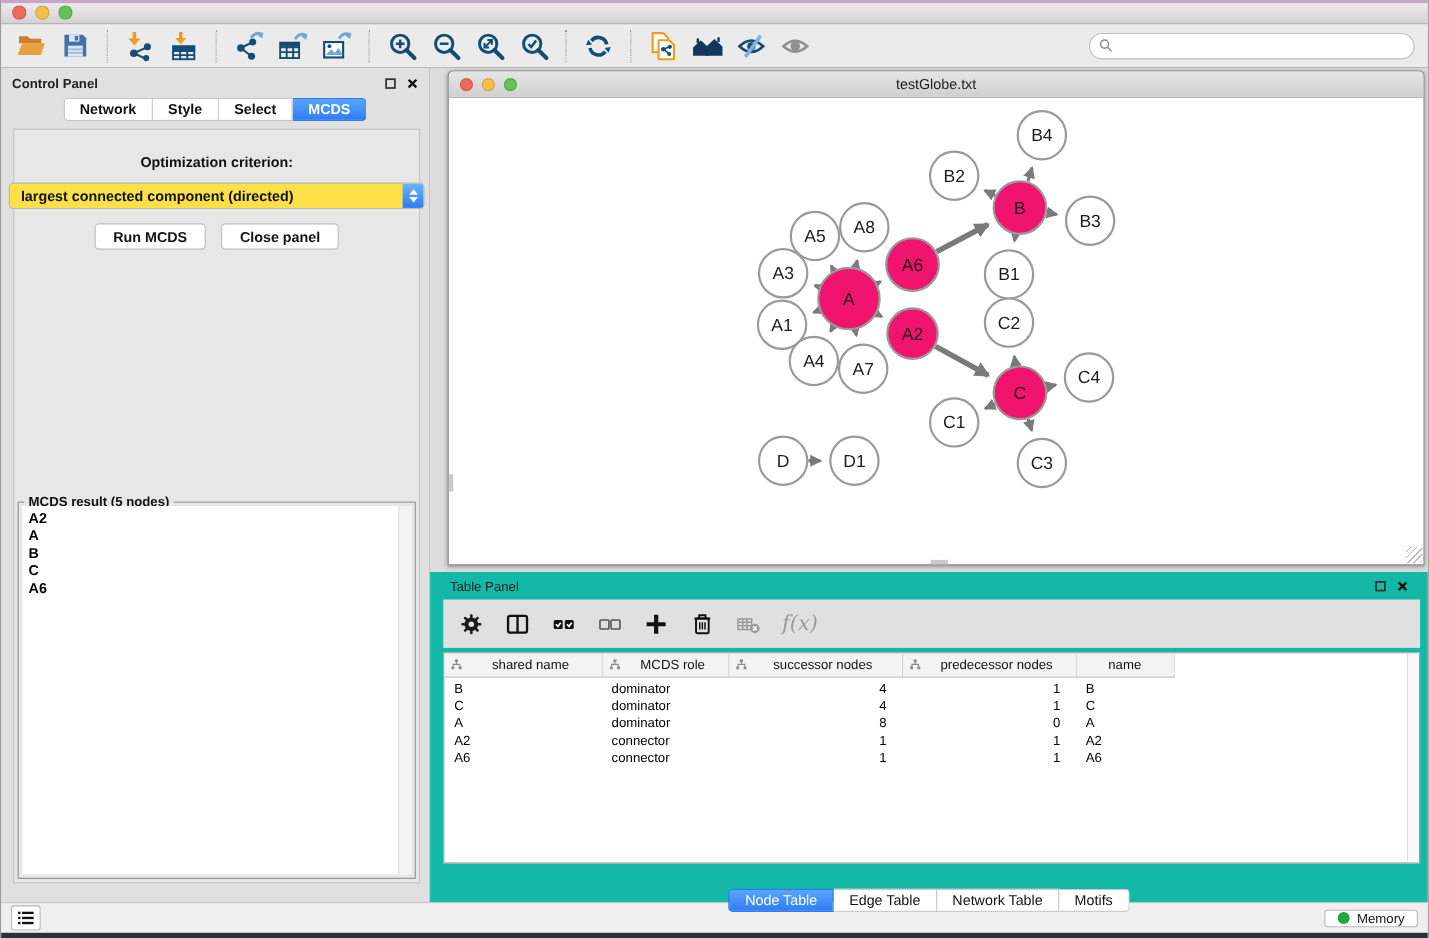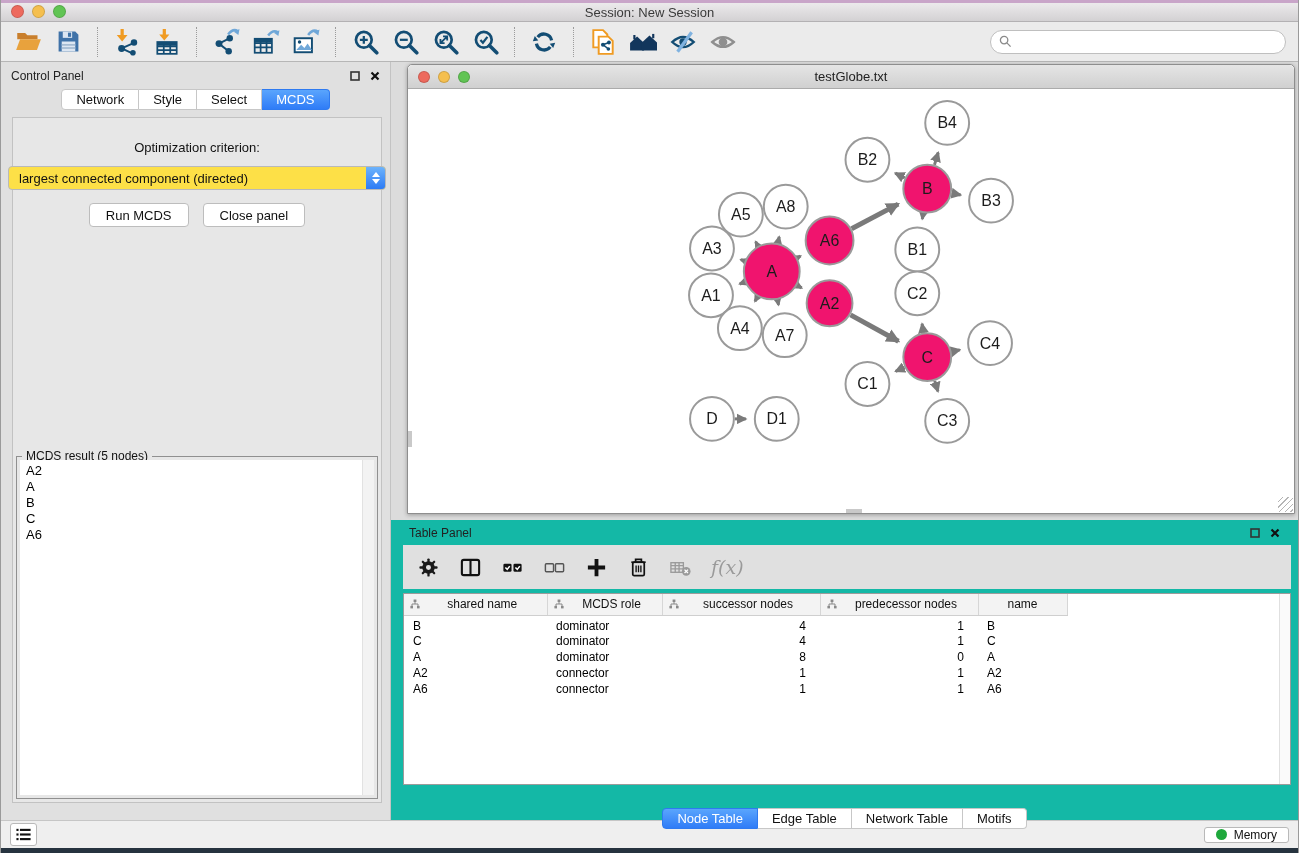--- a/index.html
+++ b/index.html
@@ -15,21 +15,21 @@
   .titlebar .title{flex:1;text-align:center;font-size:13px;color:#3a3a3a;}
   
   .toolbar{height:40px;background:#ebebeb;border-bottom:1px solid #b6b6b6;display:flex;align-items:center;padding:0 8px;gap:2px;}
   .tbtn{width:38px;height:32px;display:flex;align-items:center;justify-content:center;cursor:default;}
   .sep{width:0;height:30px;border-left:1px dotted #9b9b9b;margin:0 8px;}
   .search{margin-left:auto;width:296px;height:24px;border:1px solid #bfbfbf;border-radius:13px;background:#fff;display:flex;align-items:center;padding:0 8px;gap:5px;margin-right:4px;}
   .search input{border:none;outline:none;flex:1;font-size:12px;background:transparent;min-width:0;}
   
   .main{display:flex;height:758px;}
   
-  .control-panel{width:390px;background:#e0e0e0;border-right:1px solid #c3c3c3;position:relative;}
+  .control-panel{width:390px;background:#e0e0e0;border-right:1px solid #c3c3c3;position:relative;font-weight:bold;}
   .panel-header{height:28px;display:flex;align-items:center;padding:0 10px;font-size:12px;color:#222;}
   .win-btns{margin-left:auto;display:flex;gap:10px;align-items:center;}
   .seg{display:flex;}
   .seg-tab{height:21px;padding:0 14px;background:#fff;border:1px solid #c7c7c7;border-left:none;font-size:13px;display:flex;align-items:center;color:#111;}
   .seg-tab:first-child{border-left:1px solid #c7c7c7;border-radius:4px 0 0 4px;}
   .seg-tab:last-child{border-radius:0 4px 4px 0;}
   .seg-tab.active{background:linear-gradient(#5aa5fd,#2f7cf7);color:#fff;border-color:#2e7af0;}
   .cp-tabs{display:flex;justify-content:center;margin-top:-1px;}
   .cp-content{position:absolute;left:11px;right:8px;top:55px;bottom:17px;background:#e7e7e7;border:1px solid #c2c2c2;display:flex;flex-direction:column;align-items:center;}
   .criterion-label{margin-top:22px;font-size:13px;color:#111;}
@@ -84,21 +84,20 @@
 
 <div class="app">
   <div class="top-strip"></div>
 
   <div class="titlebar">
     <div class="traffic">
       <span class="light red"></span>
       <span class="light yellow"></span>
       <span class="light green"></span>
     </div>
-    <div class="title">Session: New Session</div>
   </div>
 
   <div class="toolbar">
     <div class="tbtn">
       <svg viewBox="0 0 24 24" width="27" height="27">
           <path d="M2 4.5h7l2 2h9v3.5H2z" fill="#c97f2c"></path>
           <path d="M4.5 10h18.5l-3.5 9.5H1z" fill="#e8a23d"></path>
         </svg>
     </div>
     <div class="tbtn">

